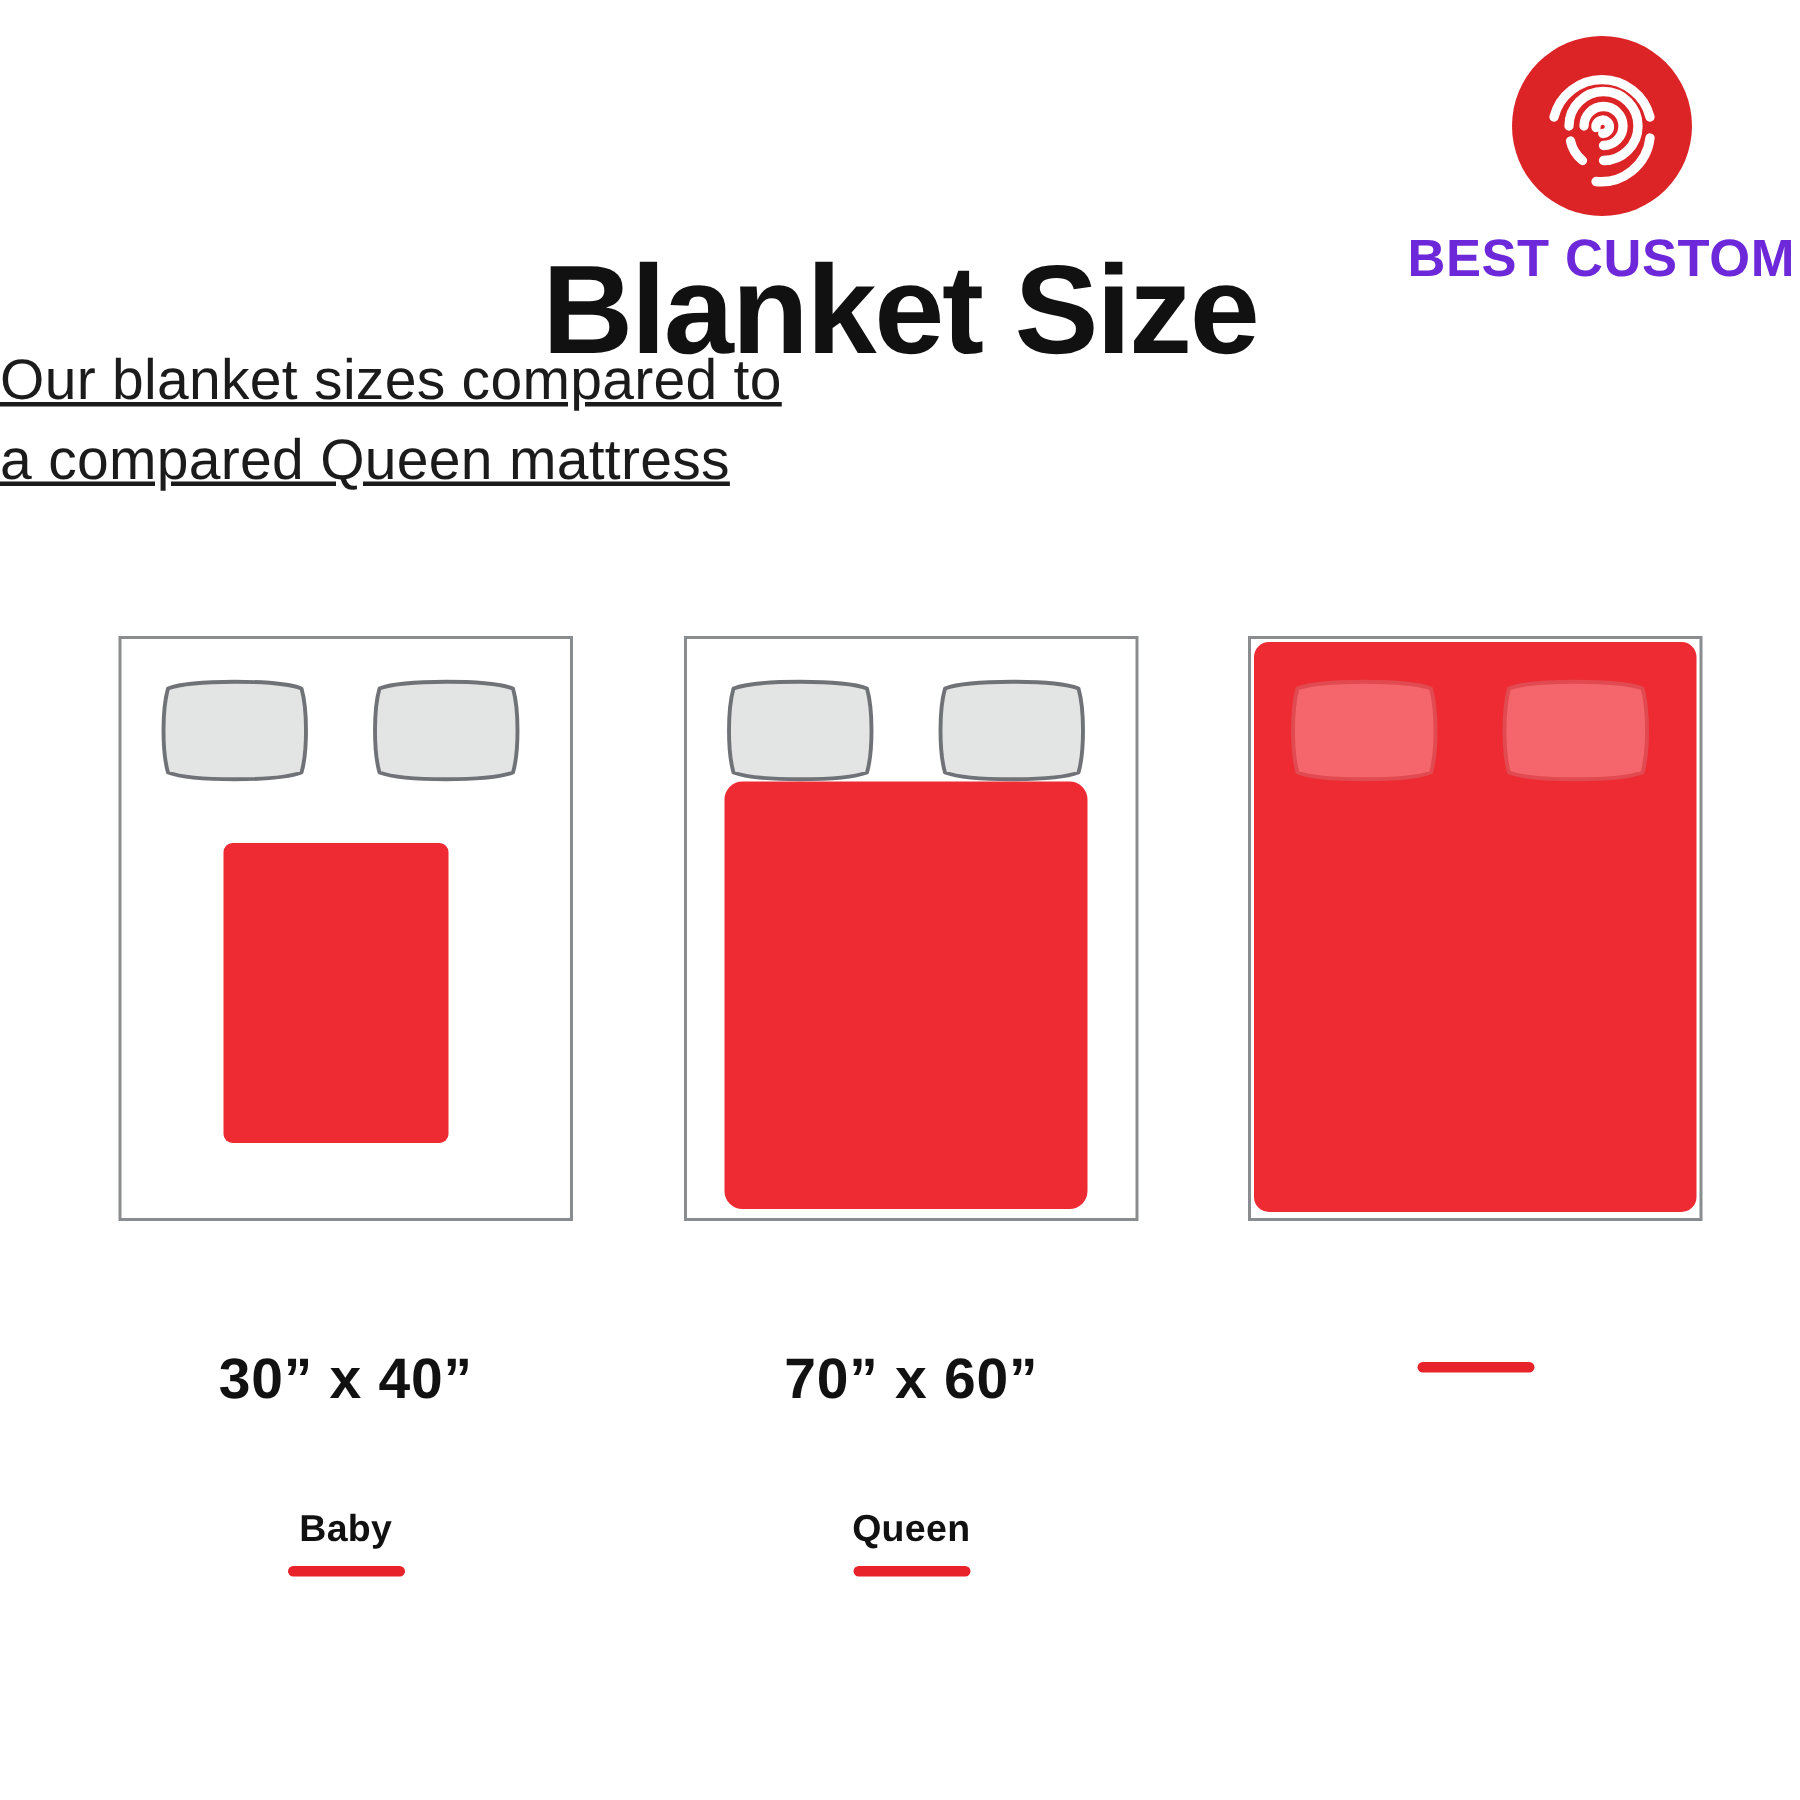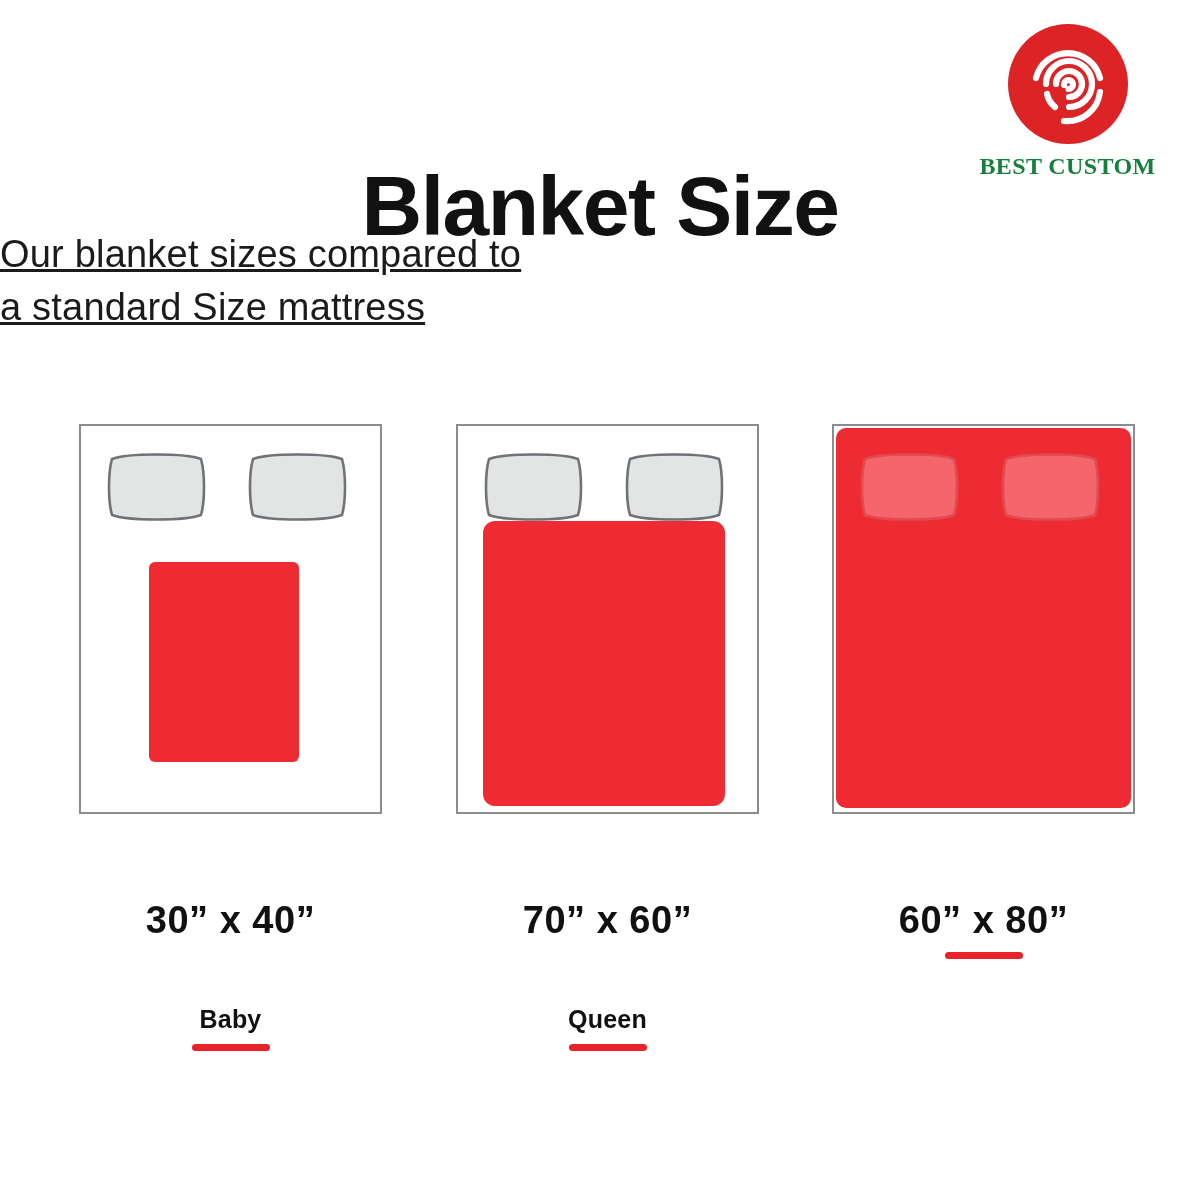--- a/index.html
+++ b/index.html
@@ -26,25 +26,25 @@
     flex-direction: column;
     align-items: center;
   }
   #logo-mark {
     width: 124px;
     height: 124px;
     display: block;
   }
   #brand-name {
     margin-top: 7px;
-    color: #15803d;
-    font-size: 24px;
+    color: #6d28d9;
+    font-size: 35px;
     font-weight: bold;
     letter-spacing: 0.4px;
-    font-family: Liberation Serif, serif;
+    font-family: Liberation Sans, sans-serif;
     white-space: nowrap;
   }
 
   
   #page-title {
     position: absolute;
     top: 104px;
     left: 0;
     width: 1200px;
     text-align: center;
@@ -198,21 +198,21 @@
       </g>
     </svg>
   </span>
   <div id="brand-name">BEST CUSTOM</div>
 </div>
 
 <h1 id="page-title">Blanket Size</h1>
 
 <div id="page-subtitle">
   <span class="sub-line">Our blanket sizes compared to</span>
-  <span class="sub-line">a standard Size mattress</span>
+  <span class="sub-line">a compared Queen mattress</span>
 </div>
 
 <div id="beds-row">
 
   <div class="bed-col col-0">
     <div class="bed-frame"></div>
     <div class="pillow left">
       <svg viewBox="0 0 101 72" xmlns="http://www.w3.org/2000/svg">
         <path d="M6,8 C22,2 79,2 95,8 C99,22 99,50 95,64 C79,70 22,70 6,64 C2,50 2,22 6,8 Z" fill="#e3e5e4" stroke="#6f7377" stroke-width="2.6" stroke-linejoin="round"></path>
       </svg>
@@ -266,17 +266,16 @@
     <div class="underline-bar"></div>
   </div>
 
   <div class="caption-col col-1">
     <div class="dims">70” x 60”</div>
     <div class="label">Queen</div>
     <div class="underline-bar"></div>
   </div>
 
   <div class="caption-col col-2">
-    <div class="dims">60” x 80”</div>
     <div class="underline-bar"></div>
   </div>
 
 </div>
 
 </body></html>

